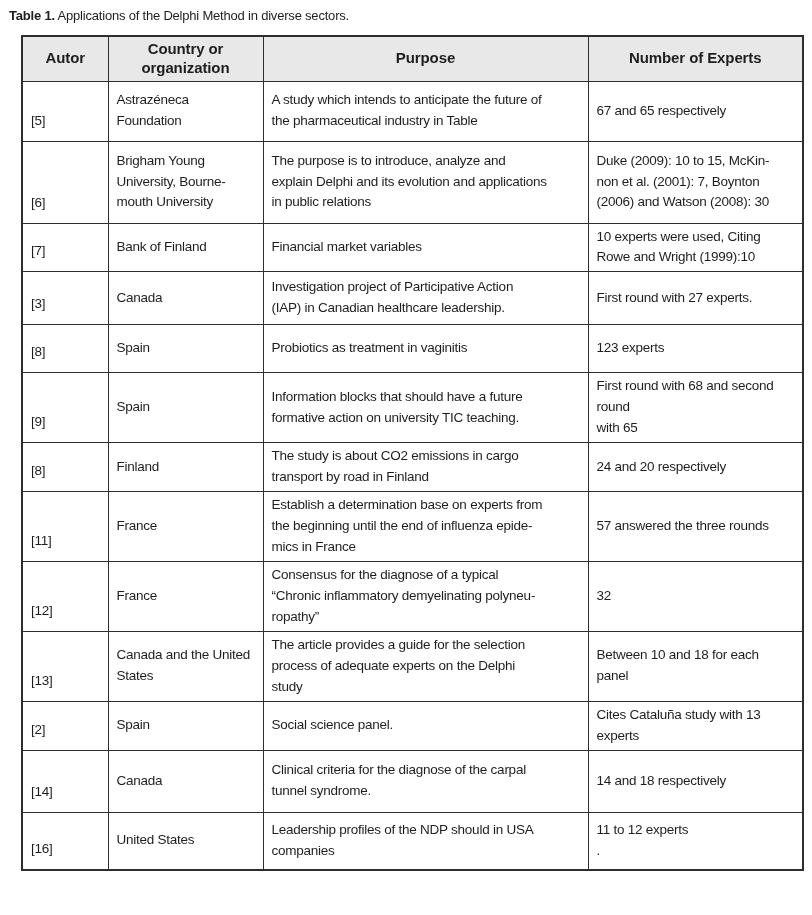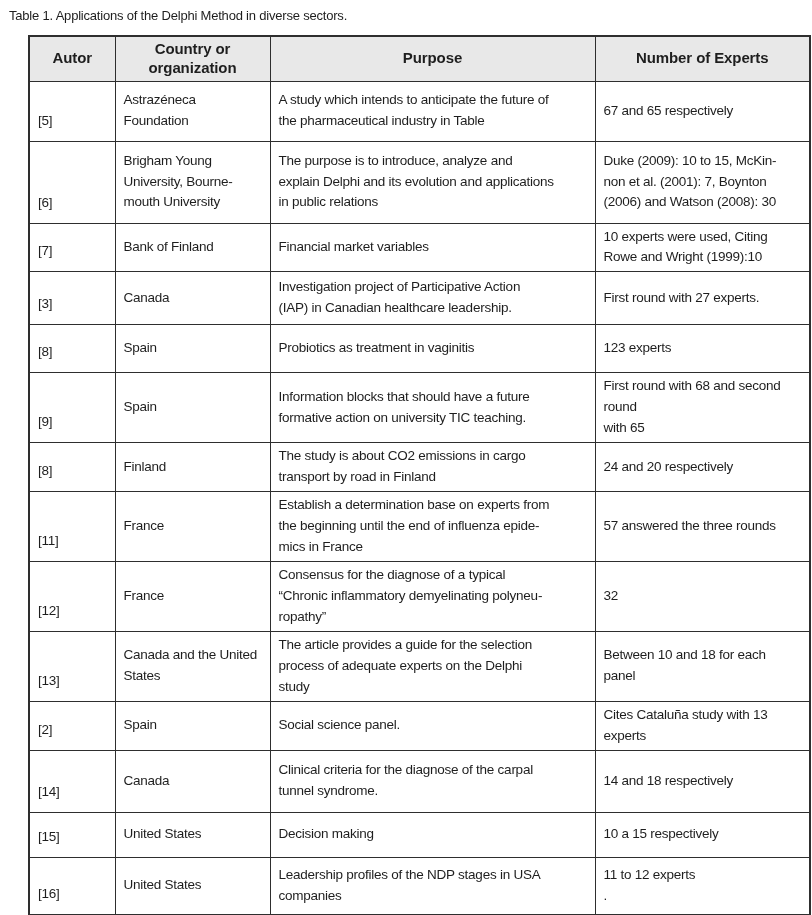--- a/index.html
+++ b/index.html
@@ -19,26 +19,26 @@
   .page {
     width: 812px;
     min-height: 915px;
     padding: 6px 0 10px 8px;
   }
   .caption {
     font-size: 13px;
     letter-spacing: -0.2px;
     margin: 2px 0 12px 1px;
   }
-  .caption .cap-label { font-weight: normal; }
+  .caption .cap-label { font-weight: bold; }
   table.delphi {
     border-collapse: collapse;
     table-layout: fixed;
     width: 781px;
-    margin-left: 20px;
+    margin-left: 13px;
     border: 2px solid var(--border-color);
     padding-left: 8px;
   }
   col.c-autor   { width: 86px; }
   col.c-country { width: 155px; }
   col.c-purpose { width: 325px; }
   col.c-experts { width: 215px; }
   th, td {
     border: 1px solid var(--border-color);
     padding: 3px 8px;
@@ -178,30 +178,24 @@
           <td class="col-experts">Cites Cataluña study with 13
 experts</td>
         </tr>
         <tr style="height: 62px;">
           <td class="col-autor">[14]</td>
           <td class="col-country">Canada</td>
           <td class="col-purpose">Clinical criteria for the diagnose of the carpal
 tunnel syndrome.</td>
           <td class="col-experts">14 and 18 respectively</td>
         </tr>
-        <tr style="height: 45px;">
-          <td class="col-autor">[15]</td>
-          <td class="col-country">United States</td>
-          <td class="col-purpose">Decision making</td>
-          <td class="col-experts">10 a 15 respectively</td>
-        </tr>
         <tr style="height: 58px;">
           <td class="col-autor">[16]</td>
           <td class="col-country">United States</td>
-          <td class="col-purpose">Leadership profiles of the NDP stages in USA
+          <td class="col-purpose">Leadership profiles of the NDP should in USA
 companies</td>
           <td class="col-experts">11 to 12 experts
 .</td>
         </tr>
       </tbody>
   </table>
 
 </div>
 
 </body></html>

